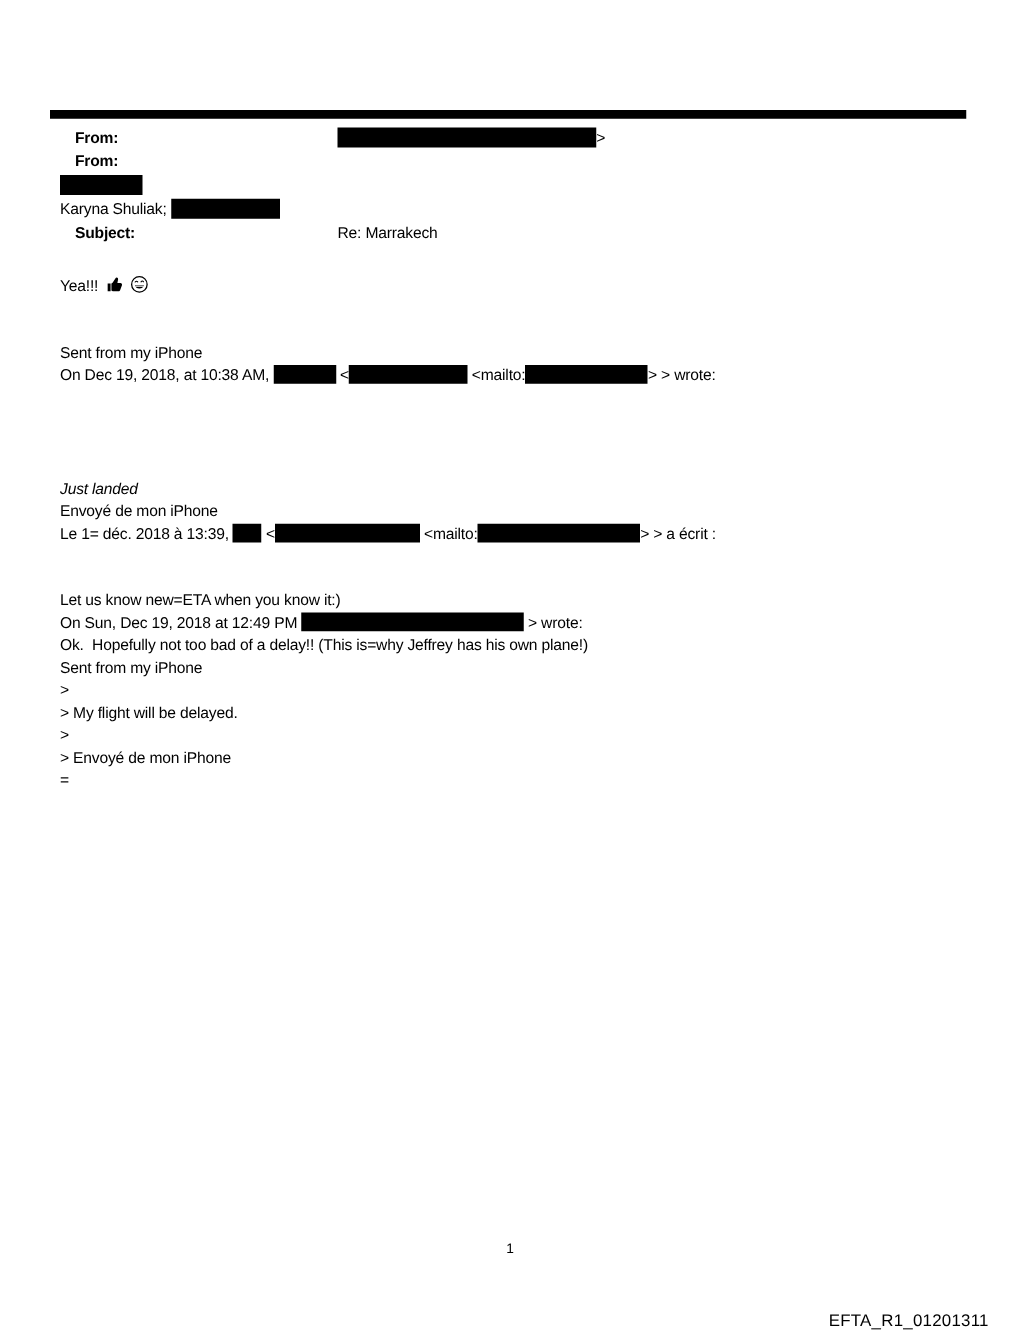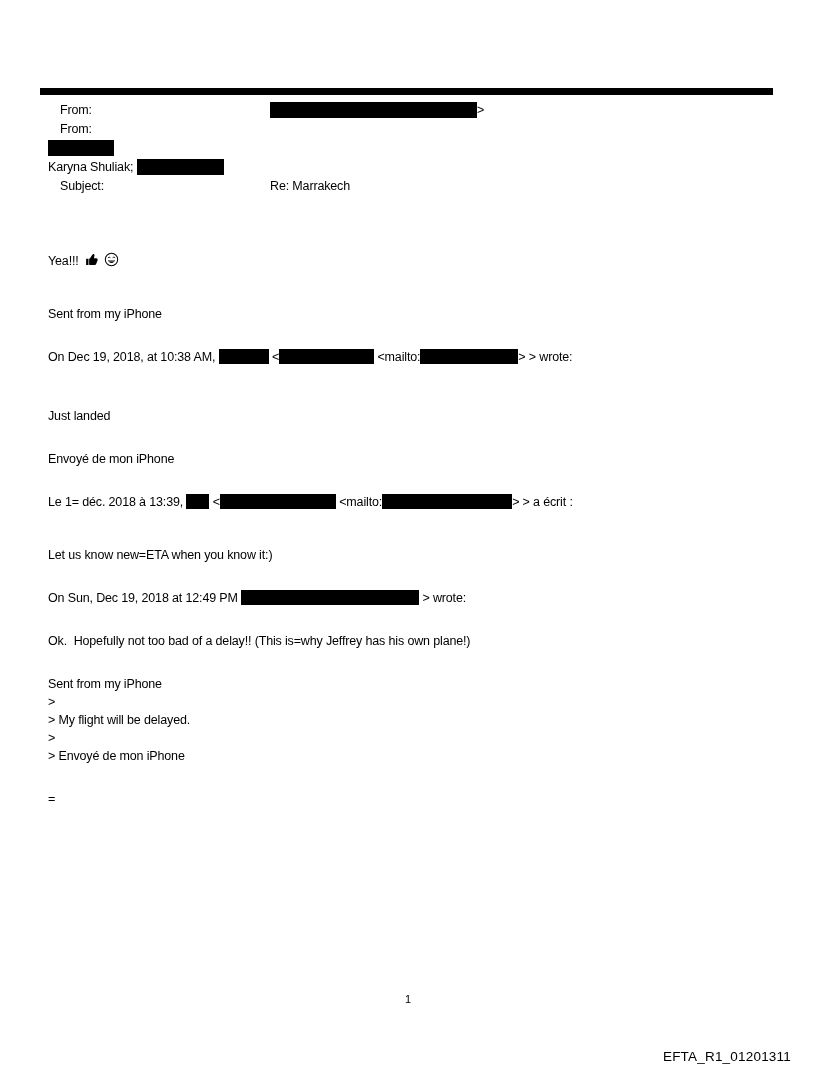--- a/index.html
+++ b/index.html
@@ -11,31 +11,31 @@
     overflow: hidden;
   }
   .page { position: absolute; top: 0; left: 0; width: 816px; height: 1073px; background: #fff; }
   .top-rule { position: absolute; left: 40px; top: 88px; width: 733px; height: 7px; background: #000; }
 
   .email-header {
     position: absolute; left: 48px; top: 101px; right: 20px;
     font-size: 12.5px; letter-spacing: -0.15px;
   }
   .header-row { display: flex; line-height: 19px; height: 19px; }
-  .header-label { width: 210px; font-weight: normal; flex: 0 0 210px; padding-left: 12px; }
+  .header-label { width: 210px; font-weight: bold; flex: 0 0 210px; padding-left: 12px; }
   .header-value { white-space: pre; }
 
   .email-body {
-    position: absolute; left: 48px; top: 252px; right: 16px;
+    position: absolute; left: 48px; top: 220px; right: 16px;
     font-size: 12.5px; letter-spacing: -0.15px;
   }
   .body-line { line-height: 18px; min-height: 18px; white-space: nowrap; }
-  .gap-1 { margin-top: 25px; }
+  .gap-1 { margin-top: 0; }
   .gap-2 { margin-top: 35px; }
-  .gap-3 { margin-top: 41px; }
+  .gap-3 { margin-top: 73px; font-style: italic; }
 
   .text-run { white-space: pre; }
 
   .redact {
     display: inline-block;
     height: 15px;
     background: #000;
     vertical-align: -3px;
   }
   .email-header .redact { height: 16px; vertical-align: -4px; }

